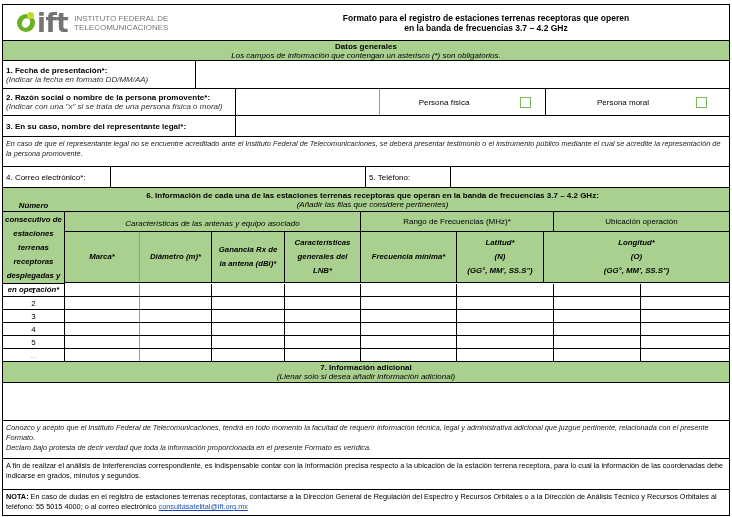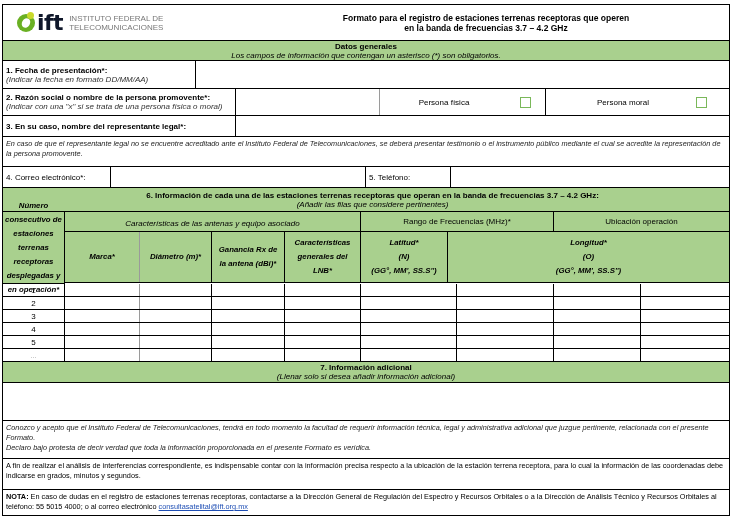--- a/index.html
+++ b/index.html
@@ -17,21 +17,21 @@
   .center { justify-content: center; text-align: center; }
   .col { flex-direction: column; align-items: flex-start; justify-content: center; }
   .colc { flex-direction: column; align-items: center; justify-content: center; text-align: center; }
 
   
   .hdr { height: 37px; }
   .logo-cell { width: 240px; padding-left: 14px; }
   .logo-mark { width: 18px; height: 18px; border-radius: 50%; background: #6ab023; position: relative; margin-right: 2px; }
   .logo-mark::after { content: ""; position: absolute; left: 5px; top: 4px; width: 8px; height: 10px; border-radius: 50%; background: #fff; transform: rotate(30deg); }
   .logo-mark::before { content: ""; position: absolute; left: 10px; top: -2px; width: 7px; height: 7px; border-radius: 50%; background: #c9d92b; z-index: 1; }
-  .logo-text { font-size: 22px; font-weight: bold; color: #0f172a; letter-spacing: -0.5px; margin-right: 6px; font-family: "DejaVu Sans", sans-serif; }
+  .logo-text { font-size: 26px; font-weight: bold; color: #737373; letter-spacing: -0.5px; margin-right: 6px; font-family: "DejaVu Sans", sans-serif; }
   .logo-sub { font-size: 8px; color: #777; line-height: 9px; }
   .title-cell { flex: 1; font-size: 8.5px; font-weight: bold; line-height: 10px; }
 
   .datos { height: 20px; font-size: 8px; line-height: 9px; }
   .r1 { height: 28px; }
   .r2 { height: 27px; }
   .r3 { height: 21px; }
   .note1 { height: 29px; padding: 2px 3px; font-size: 7.3px; line-height: 10px; font-style: italic; color: #222; }
   .r4 { height: 21px; }
   .s6 { height: 24px; line-height: 9px; }
@@ -164,20 +164,23 @@
             </div>
           <div class="cell center hhead c2 bordr" style="width:72px;">
               <span>Diámetro (m)*</span>
             </div>
           <div class="cell center hhead c3 bordr" style="width:73px;align-items:center;">
               <span>Ganancia Rx de la antena (dBi)*</span>
             </div>
           <div class="cell center hhead c4 bordr" style="width:76px;">
               <span>Características generales del LNB*</span>
             </div>
+          <div class="cell center hhead c5 bordr" style="width:96px;">
+              <span>Frecuencia mínima*</span>
+            </div>
           <div class="cell colc hhead bordr" style="width:87px;">
             <span>Latitud*</span>
             <span>(N)</span>
             <span>(GG°, MM', SS.S'')</span>
           </div>
           <div class="cell colc hhead" style="flex:1;">
             <span>Longitud*</span>
             <span>(O)</span>
             <span>(GG°, MM', SS.S'')</span>
           </div>

